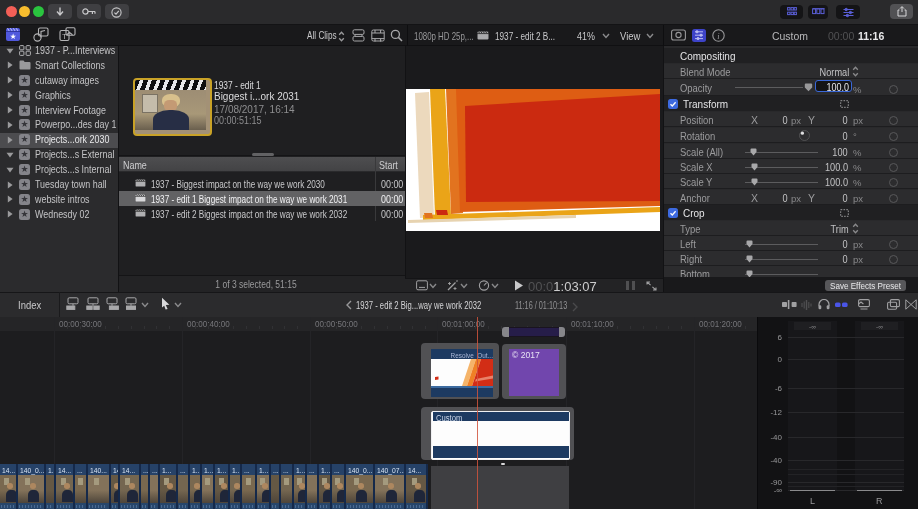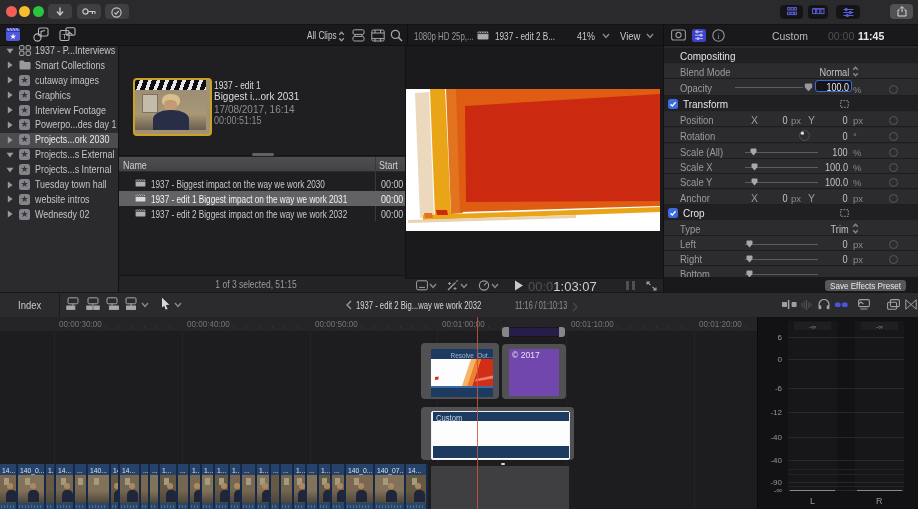--- a/index.html
+++ b/index.html
@@ -135,21 +135,21 @@
         <circle cx="9" cy="6.2" r="1.1" fill="#b8bbf2"></circle>
         <circle cx="6" cy="9.6" r="1.1" fill="#b8bbf2"></circle>
       </g>
     </svg>
 <svg class="ab" style="left:712px;top:29px" width="13" height="13" viewBox="0 0 13 13">
       <circle cx="6.5" cy="6.5" r="5.7" fill="none" stroke="#98989a" stroke-width="1.1"></circle>
       <text x="6.5" y="9.6" font-size="8.5" fill="#98989a" text-anchor="middle" font-family="Liberation Serif" font-style="italic">i</text>
     </svg>
 <div class="txt" style="left:772px;top:29.5px;font-size:11px;color:#b8b8ba;transform:scaleX(0.95);transform-origin:0 50%;">Custom</div>
 <div class="txt" style="left:828px;top:30px;font-size:10.5px;color:#515153;">00:00</div>
-<div class="txt" style="left:858px;top:30px;font-size:10.5px;color:#e8e8ea;font-weight:bold;">11:45</div>
+<div class="txt" style="left:858px;top:30px;font-size:10.5px;color:#e8e8ea;font-weight:bold;">11:16</div>
 <div class="ab" style="left:0;top:46px;width:118px;height:246px;background:#2b2b2d"></div>
 <div class="ab" style="left:118px;top:46px;width:1px;height:246px;background:#121214"></div>
 <svg class="ab" style="left:6px;top:47.5px" width="8" height="6" viewBox="0 0 8 6">
       <path d="M0.5 0.8 L7.5 0.8 L4 5.6 Z" fill="#9a9a9c"></path>
     </svg>
 <svg class="ab" style="left:19px;top:45.0px" width="12" height="11" viewBox="0 0 12 11">
       <g fill="none" stroke="#b0b0b2" stroke-width="1">
         <rect x="0.6" y="0.6" width="4.3" height="4.2" rx="0.8"></rect>
         <rect x="7.1" y="0.6" width="4.3" height="4.2" rx="0.8"></rect>
         <rect x="0.6" y="6.2" width="4.3" height="4.2" rx="0.8"></rect>

